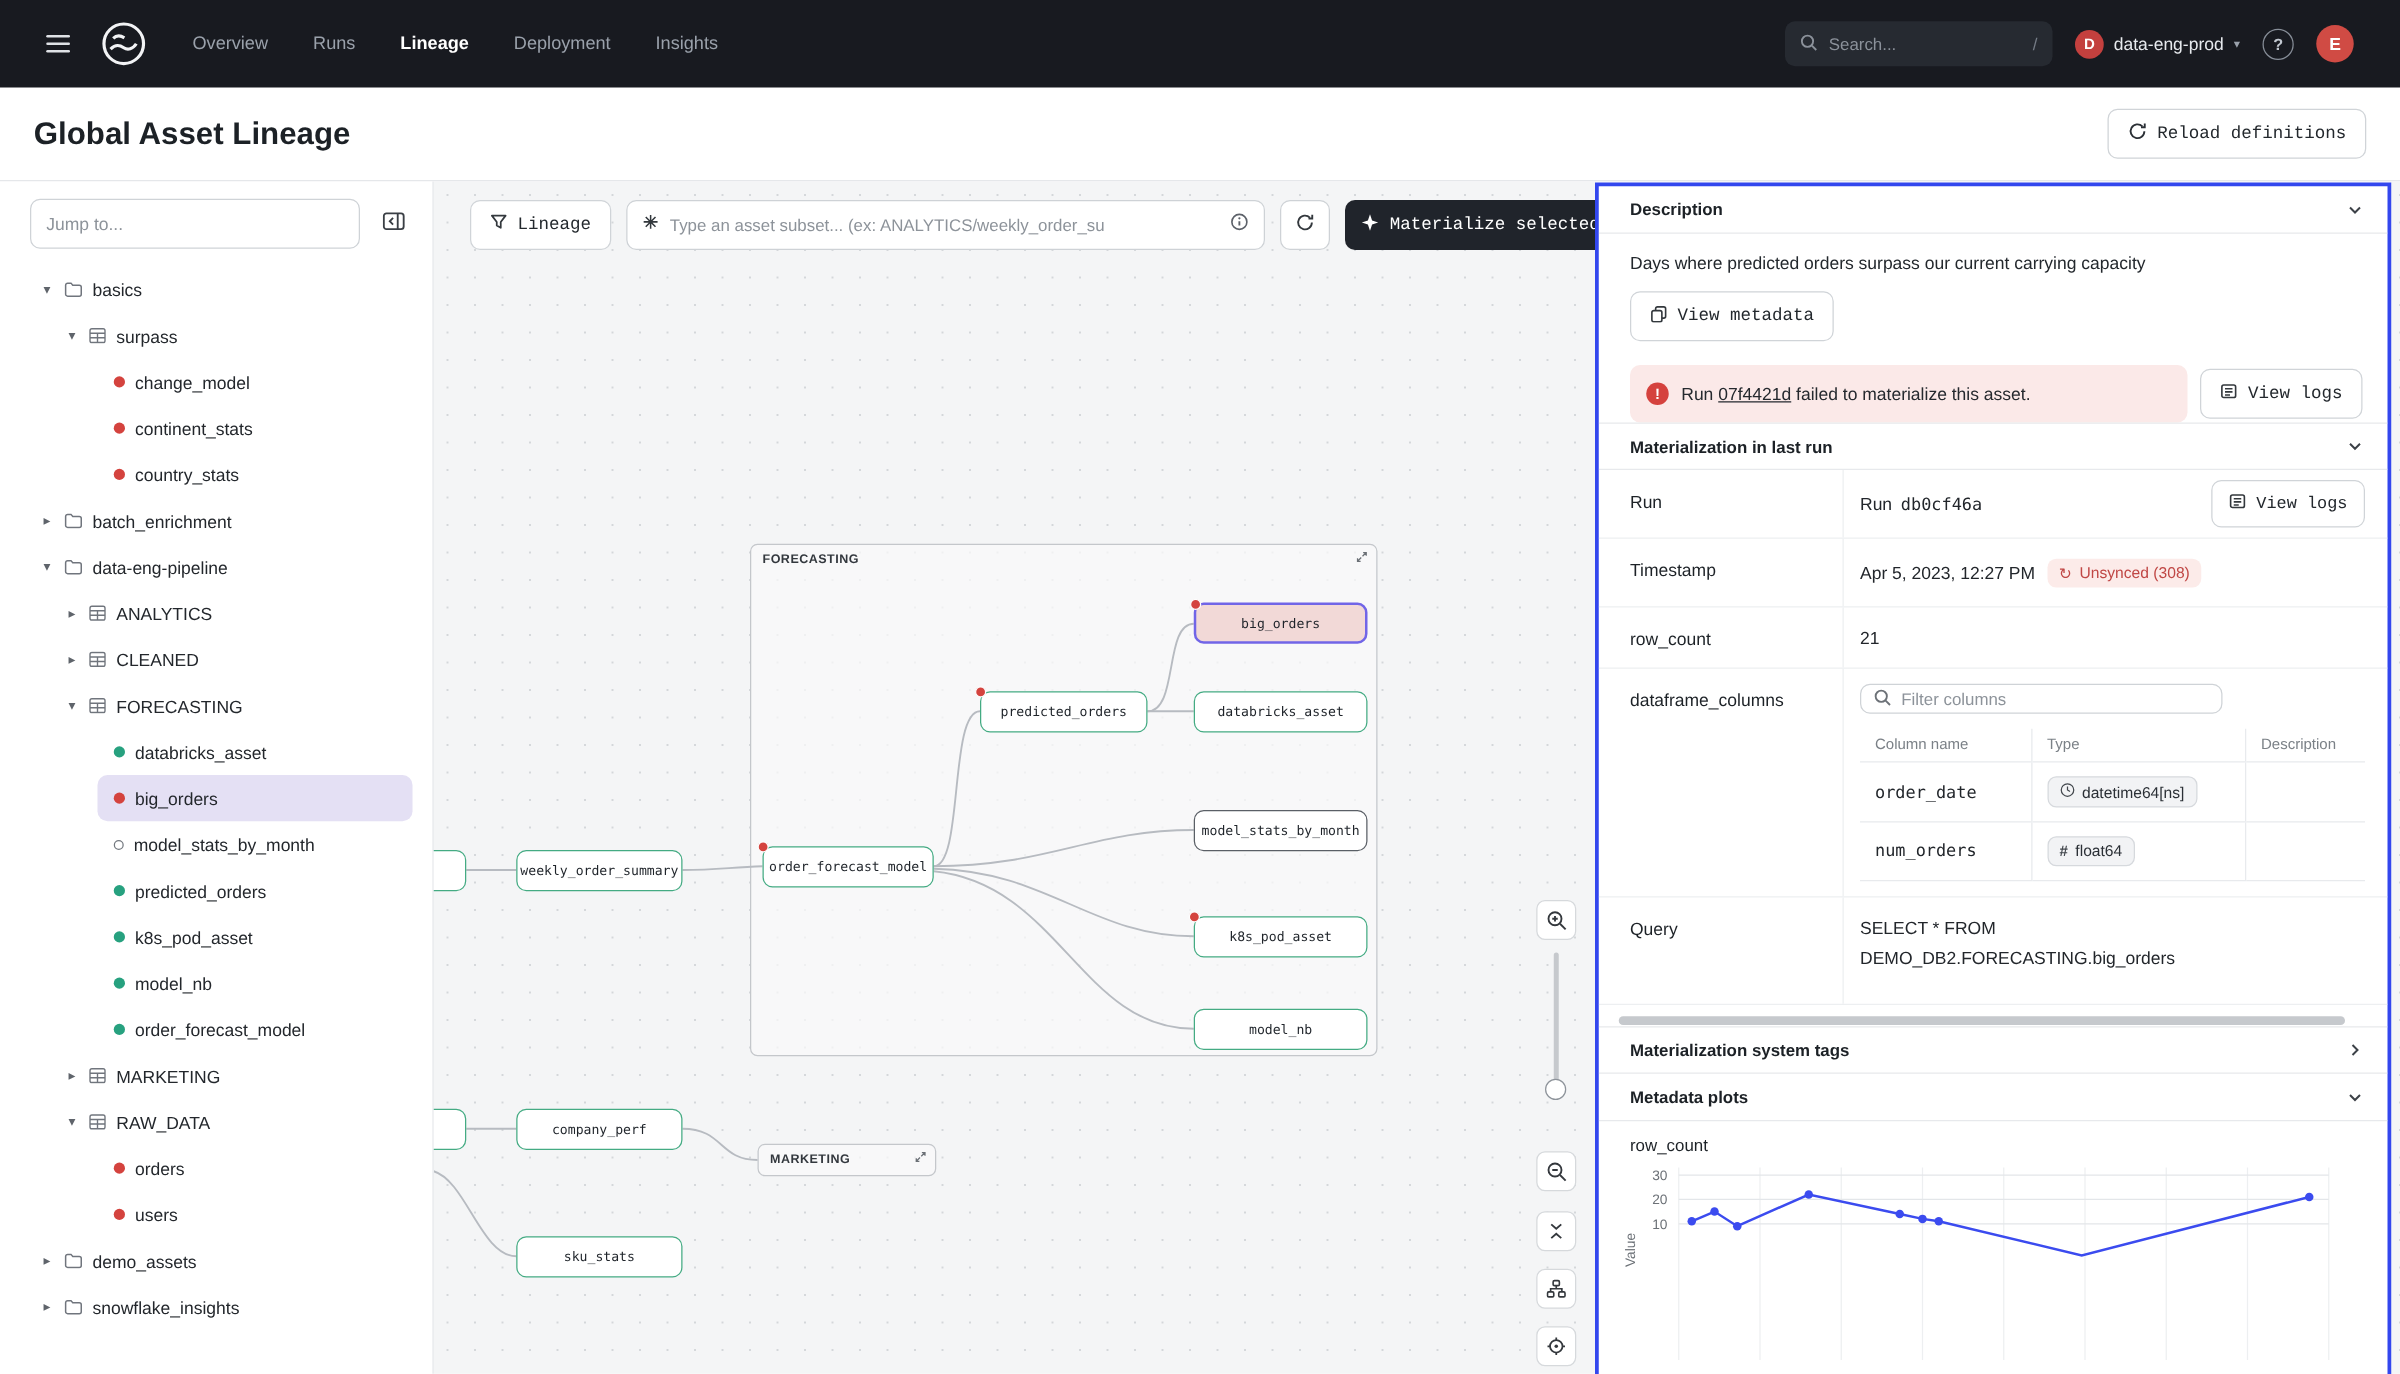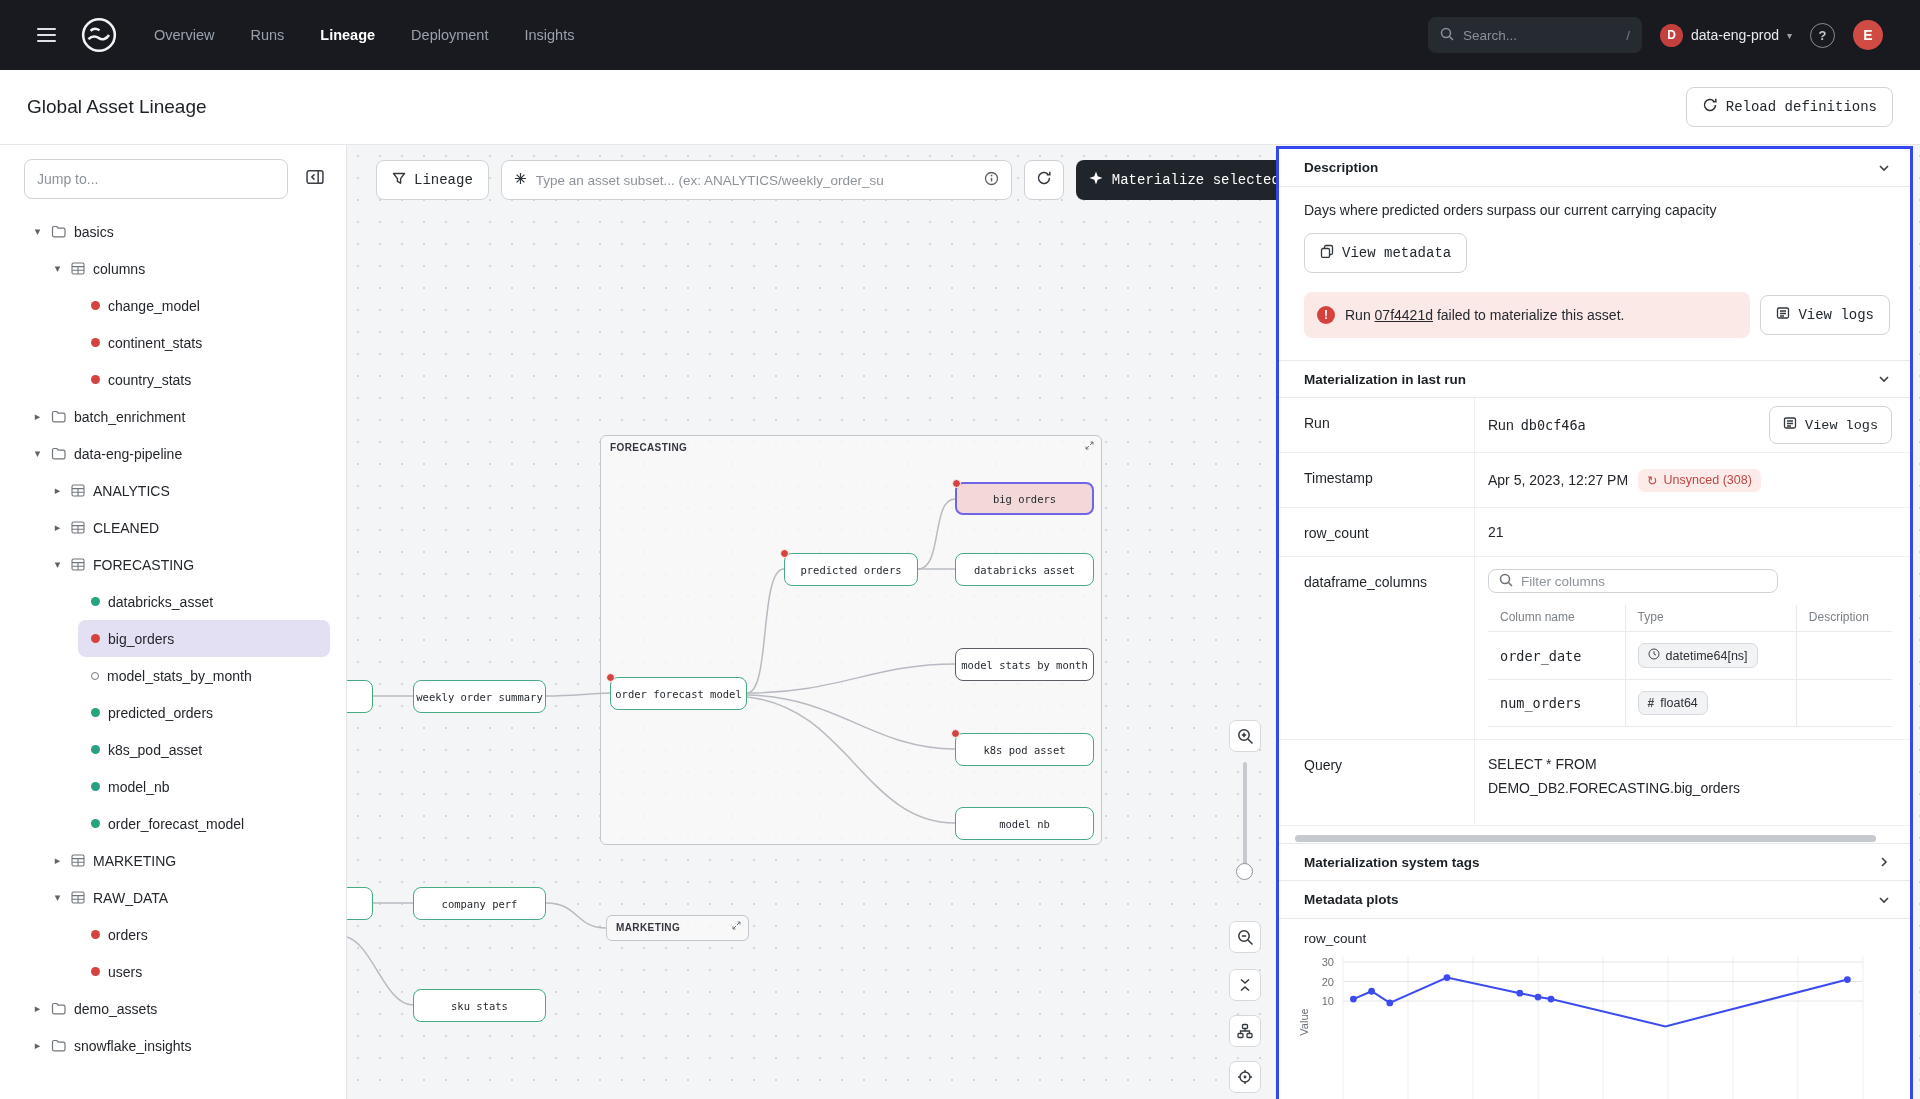--- a/index.html
+++ b/index.html
@@ -21,21 +21,21 @@
 .search-pill{width:214px;height:36px;background:#262a31;border-radius:8px;display:flex;align-items:center;gap:9px;padding:0 12px;color:#8b919a;font-size:13.5px;cursor:text}
 .search-pill .slash{margin-left:auto;color:#767d87}
 .deploy{display:flex;align-items:center;gap:8px;color:#e7eaee;font-size:14px;cursor:pointer}
 .dbadge{width:23px;height:23px;border-radius:50%;background:#c4403e;color:#fff;font-size:12px;font-weight:700;display:flex;align-items:center;justify-content:center}
 .deploy .chevt{color:#9aa1ab;font-size:10px}
 .help{width:25px;height:25px;border-radius:50%;border:1.6px solid #878e98;color:#c3c9d1;font-size:13px;font-weight:700;display:flex;align-items:center;justify-content:center;cursor:pointer}
 .avatar{width:30px;height:30px;border-radius:50%;background:#d04b44;color:#fff;font-size:14px;font-weight:700;display:flex;align-items:center;justify-content:center;cursor:pointer}
 
 
 .page-header{position:absolute;top:70px;left:0;right:0;height:75px;background:#fff;border-bottom:1px solid #e5e7ea;display:flex;align-items:center;justify-content:space-between;padding:0 27px;z-index:20}
-.page-header h1{font-size:19px;color:#1c2126;font-weight:400}
+.page-header h1{font-size:25px;color:#1c2126;font-weight:700}
 .btn{display:inline-flex;align-items:center;gap:8px;background:#fff;border:1px solid #d0d4d8;border-radius:8px;height:40px;padding:0 15px;font-size:14px;color:#23282d}
 .btn.sm{height:38px;padding:0 13px;font-size:13.5px}
 .btn.ml{margin-left:auto}
 
 
 .content{position:absolute;top:145px;left:0;right:0;bottom:0;display:flex}
 
 
 .sidebar{width:347px;flex:none;background:#fff;border-right:1px solid #e2e4e8;padding-top:14px;overflow:hidden}
 .sidebar-top{display:flex;align-items:center;gap:8px;padding:0 12px 8px 24px}
@@ -79,21 +79,21 @@
 .materialize .mcaret{color:#cfd3da;font-size:10px}
 
 
 .zbtn{position:absolute;left:882px;width:32px;height:32px;background:#fff;border:1px solid #d6d9dc;border-radius:7px;display:flex;align-items:center;justify-content:center;z-index:5}
 .ztrack{position:absolute;left:896px;top:617px;width:4px;height:104px;background:#c6c9cd;border-radius:2px;z-index:5}
 .zknob{position:absolute;left:889px;top:718px;width:17px;height:17px;background:#fff;border:1.5px solid #8d939a;border-radius:50%;z-index:6;cursor:grab}
 
 
 .detail-panel{position:absolute;left:1276px;top:146px;width:637px;height:1010px;background:#fff;border:3px solid #3347ee;z-index:40;overflow:hidden;display:flex;flex-direction:column}
 .sec-head{flex:none;display:flex;align-items:center;justify-content:space-between;height:38px;padding:0 20px 0 25px;border-bottom:1px solid #e7e9ec;font-size:13.5px;font-weight:700;color:#1c2126;cursor:pointer}
-.sec-head.mt{margin-top:22px;border-top:1px solid #e7e9ec}
+.sec-head.mt{border-top:1px solid #e7e9ec}
 .sec-head.bt{border-top:1px solid #e7e9ec}
 .chev-icon{display:flex}
 .chev-icon.right{transform:rotate(-90deg)}
 .desc-body{flex:none;padding:15px 25px 0}
 .desc-body p{font-size:14px;color:#23282d;margin-bottom:15px}
 .error-row{flex:none;display:flex;align-items:center;gap:10px;margin:19px 20px 0 25px}
 .error-banner{flex:1;display:flex;align-items:center;gap:10px;height:46px;background:#fbe9e8;border-radius:8px;padding:0 13px;font-size:14px;color:#25292e}
 .error-banner a{color:#25292e}
 .erricon{width:18px;height:18px;border-radius:50%;background:#d5423e;color:#fff;font-weight:700;font-size:12px;display:flex;align-items:center;justify-content:center;flex:none}
 .mat-table{flex:none}
@@ -209,21 +209,21 @@
           <span class="tlabel">basics</span>
         </div>
         <div class="tree-row lvl1">
           <span class="caret">▾</span>
           <span class="ticon">
             <svg width="14" height="13" viewBox="0 0 14 13" fill="none">
               <rect x="1" y="1" width="12" height="11" rx="1.5" stroke="#70757d" stroke-width="1.1"></rect>
               <path d="M1 4.6h12M1 8.2h12M7 4.6V12" stroke="#70757d" stroke-width="1.1"></path>
             </svg>
           </span>
-          <span class="tlabel">columns</span>
+          <span class="tlabel">surpass</span>
         </div>
         <div class="tree-row lvl2">
           <span class="sdot red"></span>
           <span class="tlabel">change_model</span>
         </div>
         <div class="tree-row lvl2">
           <span class="sdot red"></span>
           <span class="tlabel">continent_stats</span>
         </div>
         <div class="tree-row lvl2">

